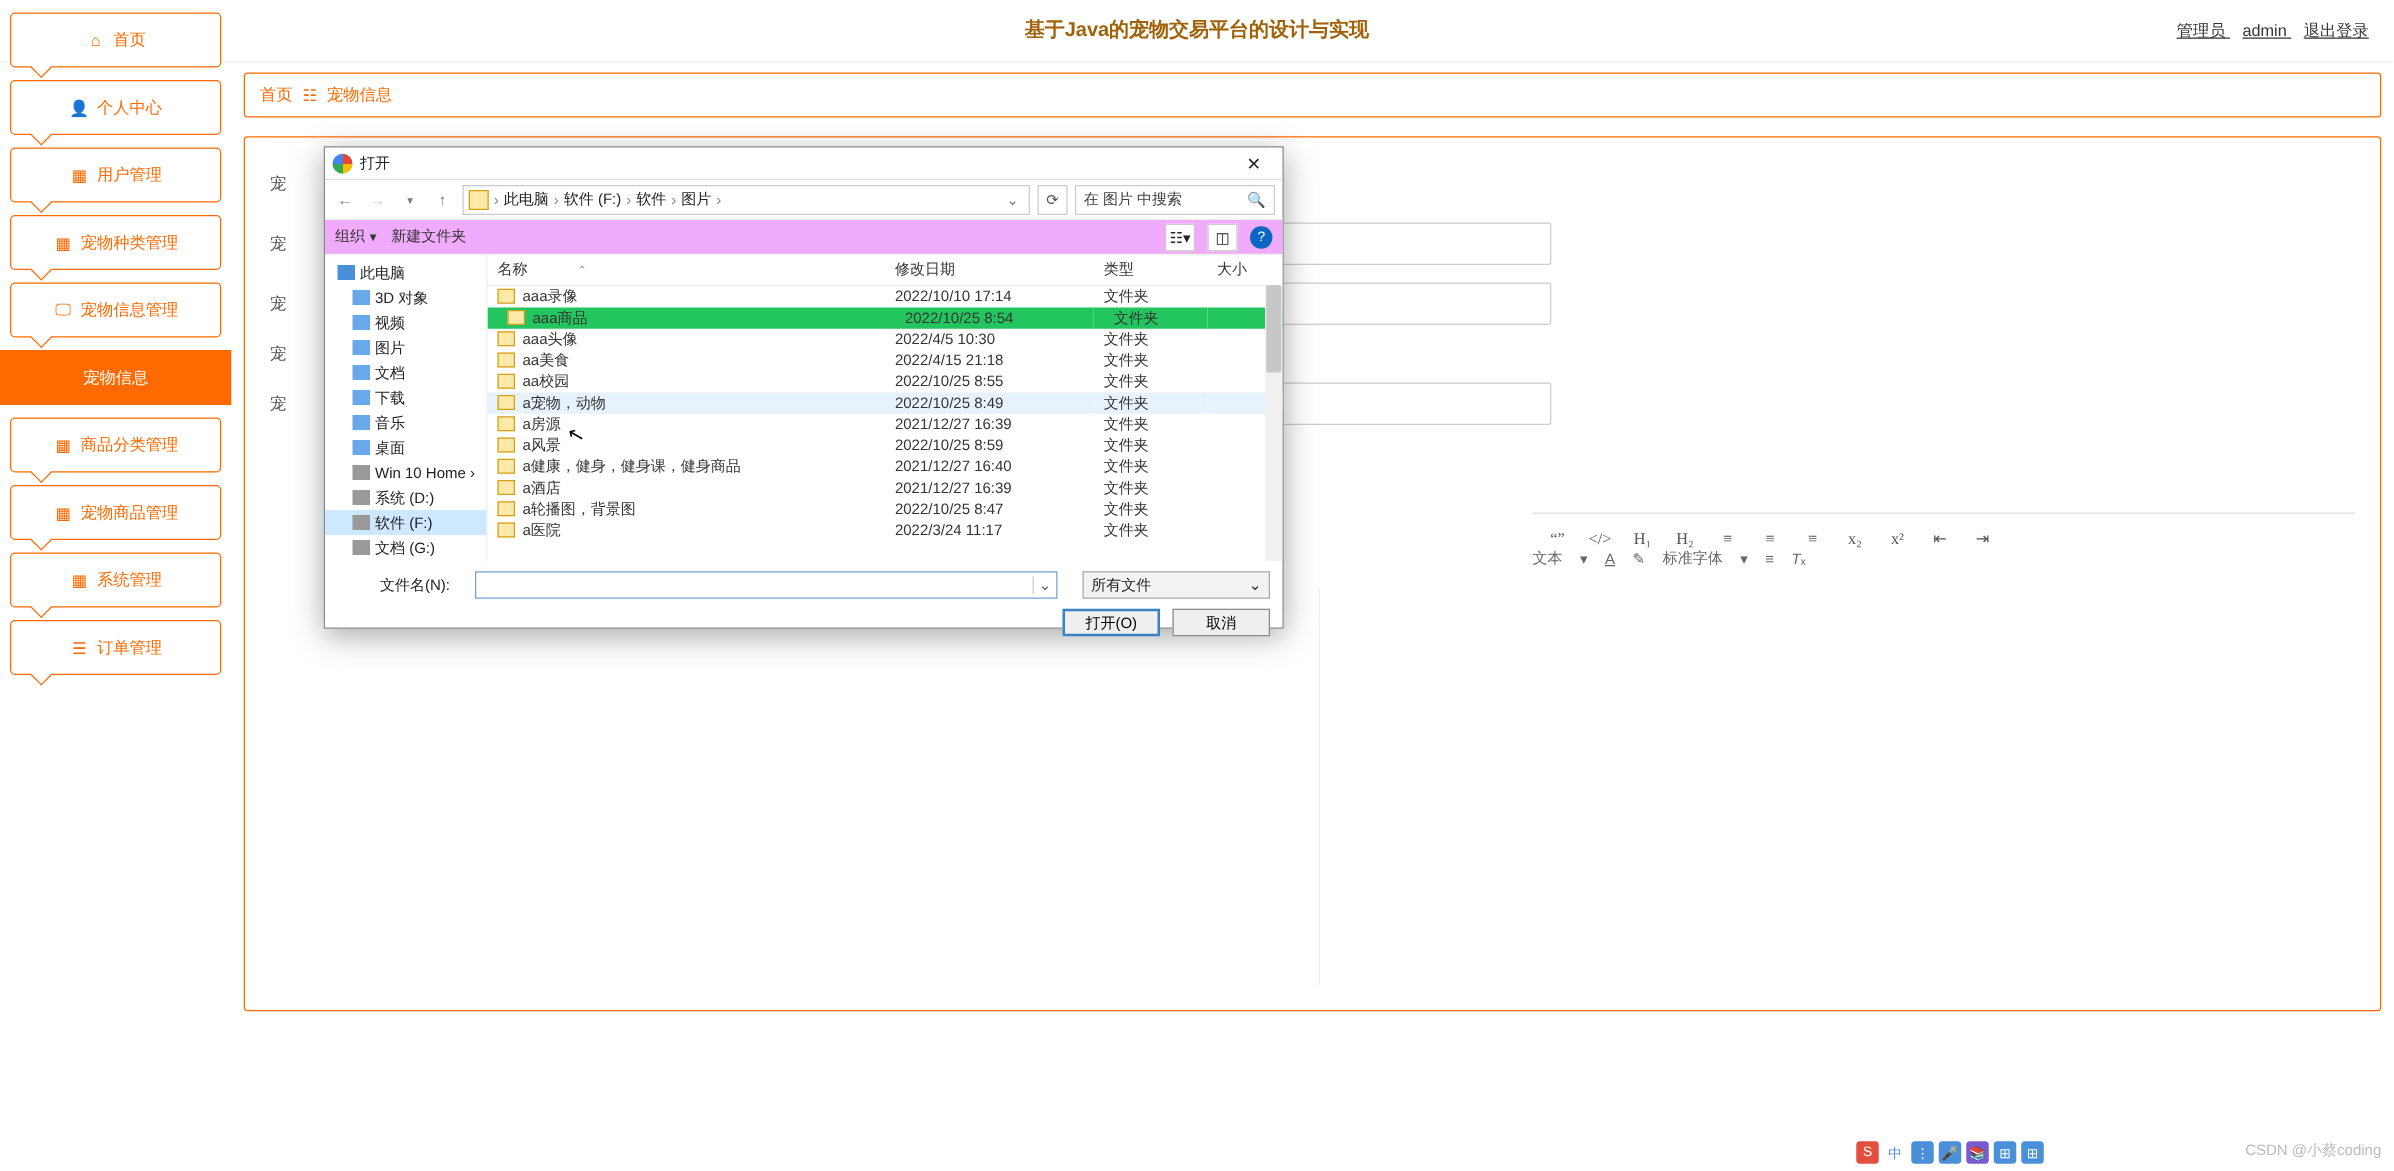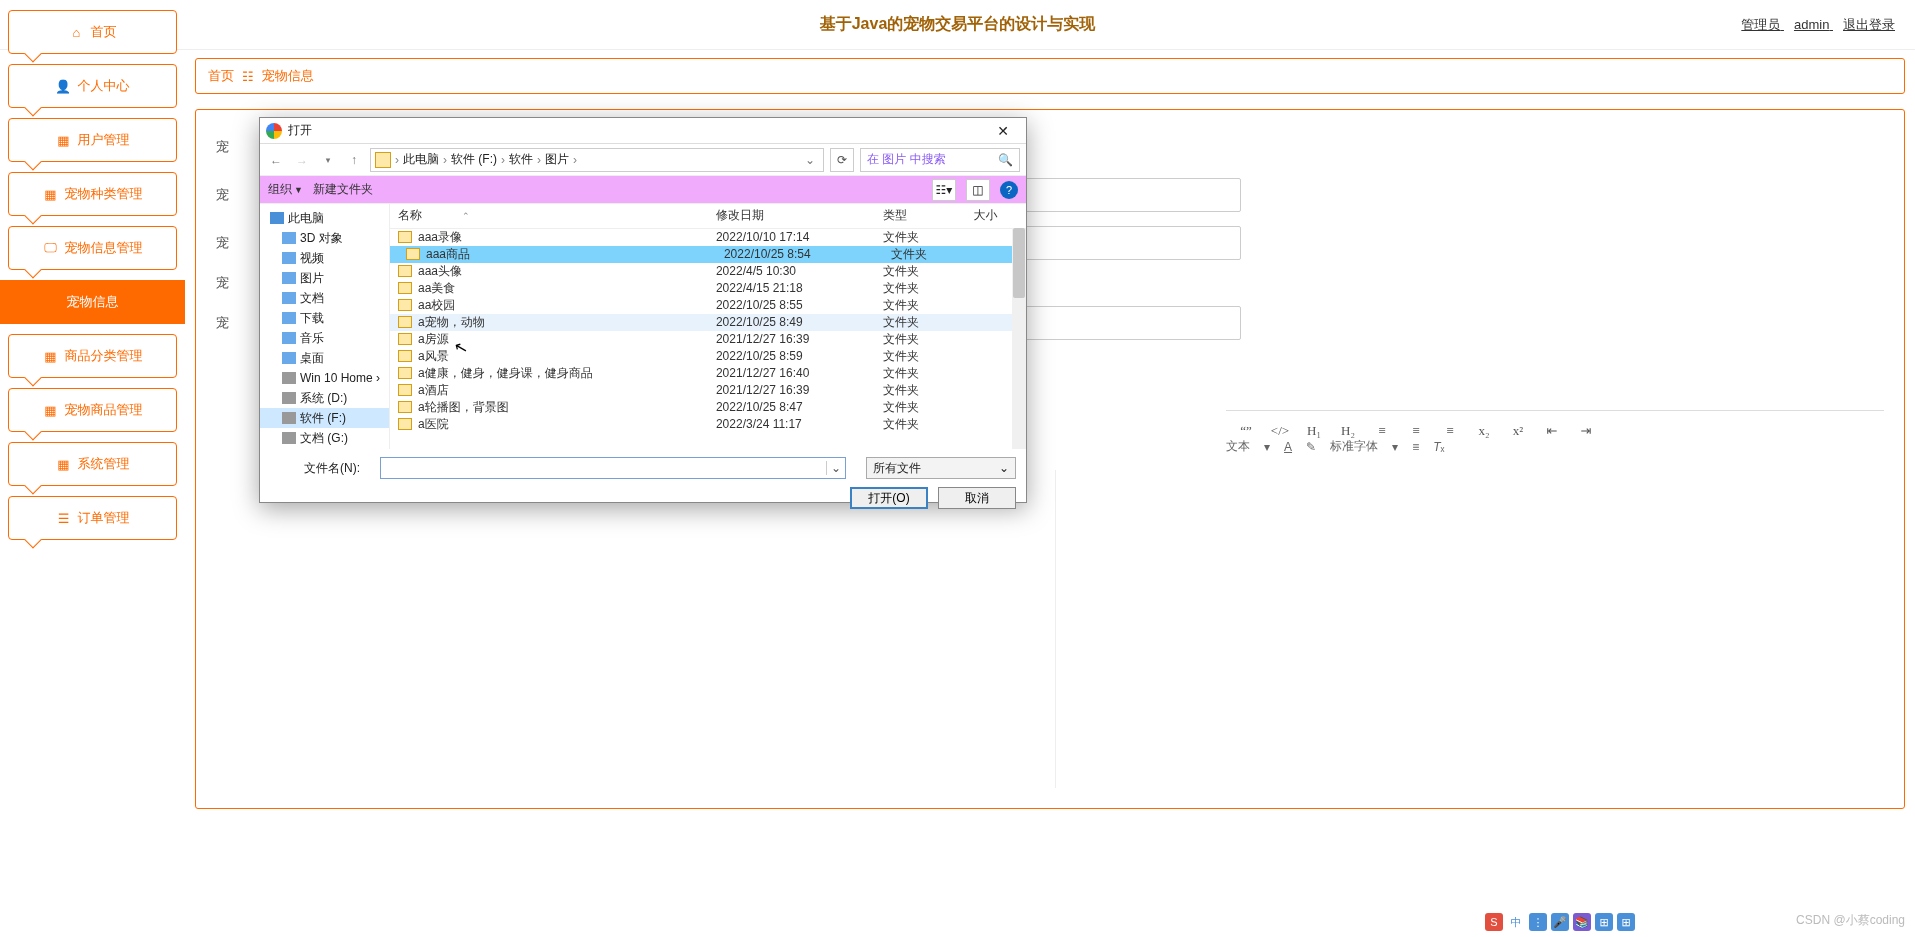--- a/index.html
+++ b/index.html
@@ -46,21 +46,21 @@
     .fd-titlebar .fd-close { width: 34px; text-align: center; cursor: pointer; font-size: 14px; }
 
     .fd-nav { height: 32px; display: flex; align-items: center; padding: 0 6px; gap: 6px; border-bottom: 1px solid #eee; }
     .fd-nav .navbtn { width: 20px; height: 20px; display: inline-flex; align-items: center; justify-content: center; color: #777; cursor: pointer; }
     .fd-nav .crumb-box { flex: 1; border: 1px solid #ccc; height: 24px; background: #fff; display: flex; align-items: center; padding: 0 4px; gap: 4px; }
     .fd-nav .crumb-box .fico { width: 16px; height: 16px; background: #ffe9a8; border: 1px solid #d4a017; }
     .fd-nav .crumb { color: #222; }
     .fd-nav .csep { color: #888; }
     .fd-nav .dd { margin-left: auto; color: #777; padding: 0 4px; }
     .fd-nav .refresh { width: 24px; height: 24px; border: 1px solid #ccc; display: inline-flex; align-items: center; justify-content: center; color: #555; cursor: pointer; }
-    .fd-nav .search { width: 160px; height: 24px; border: 1px solid #ccc; display: flex; align-items: center; padding: 0 6px; color: #8b5cf6; }
+    .fd-nav .search { width: 160px; height: 24px; border: 1px solid #ccc; display: flex; align-items: center; padding: 0 6px; color: #404040; }
     .fd-nav .search .sico { margin-left: auto; }
 
     .fd-toolbar { height: 28px; display: flex; align-items: center; padding: 0 8px; border-bottom: 1px solid #eee; gap: 10px; background: #f0abfc; }
     .fd-toolbar .tool { color: #333; cursor: pointer; display: inline-flex; align-items: center; gap: 2px; }
     .fd-toolbar .spacer { flex: 1; }
     .fd-toolbar .iconbtn { width: 24px; height: 22px; display: inline-flex; align-items: center; justify-content: center; border: 1px solid #ccc; background: #fff; cursor: pointer; }
     .fd-toolbar .helpbtn { width: 18px; height: 18px; border-radius: 50%; background: #0a66c2; color: #fff; display: inline-flex; align-items: center; justify-content: center; font-size: 11px; cursor: pointer; }
 
     .fd-body { display: flex; height: 245px; }
     .fd-tree { width: 130px; border-right: 1px solid #eee; overflow: auto; padding: 4px 0; }
@@ -69,21 +69,21 @@
     .fd-tree .titem.sel { background: #cde8ff; }
     .fd-tree .tico { width: 14px; height: 12px; background: #6aa9e9; display: inline-block; }
     .fd-tree .tico.drive { background: #999; }
     .fd-tree .tico.pc { background: #4a90d9; }
 
     .fd-list { flex: 1; overflow: auto; position: relative; }
     .fd-list table { width: 100%; border-collapse: collapse; font-size: 12px; }
     .fd-list th { text-align: left; font-weight: normal; color: #333; height: 24px; padding: 0 8px; border-bottom: 1px solid #eee; position: sticky; top: 0; background: #fff; }
     .fd-list th .sortglyph { color: #888; font-size: 9px; margin-left: 40px; }
     .fd-list td { height: 17px; padding: 0 8px; color: #333; }
-    .fd-list tr.sel td { background: #7dd3fc; padding-left: 16px; }
+    .fd-list tr.sel td { background: #22c55e; padding-left: 16px; }
     .fd-list tr.hover td { background: #e8f2fc; }
     .fd-list .fico { width: 14px; height: 12px; background: #ffe9a8; border: 1px solid #d4a017; display: inline-block; margin-right: 6px; vertical-align: middle; }
     .vscroll { position: absolute; right: 0; top: 24px; width: 14px; bottom: 0; background: #f0f0f0; }
     .vscroll .thumb { position: absolute; left: 1px; right: 1px; top: 0; height: 70px; background: #c7c7c7; border-radius: 2px; }
 
     .fd-footer { padding: 8px 10px; display: flex; flex-direction: column; gap: 8px; }
     .fd-frow { display: flex; align-items: center; gap: 20px; justify-content: space-between; }
     .fd-frow .flabel { width: 90px; text-align: right; }
     .fd-frow .fname-input { flex: 1; height: 22px; border: 1px solid #7a9fd4; padding: 0 4px; display: flex; align-items: center; }
     .fd-frow .fname-input input { flex: 1; border: none; outline: none; height: 18px; }

